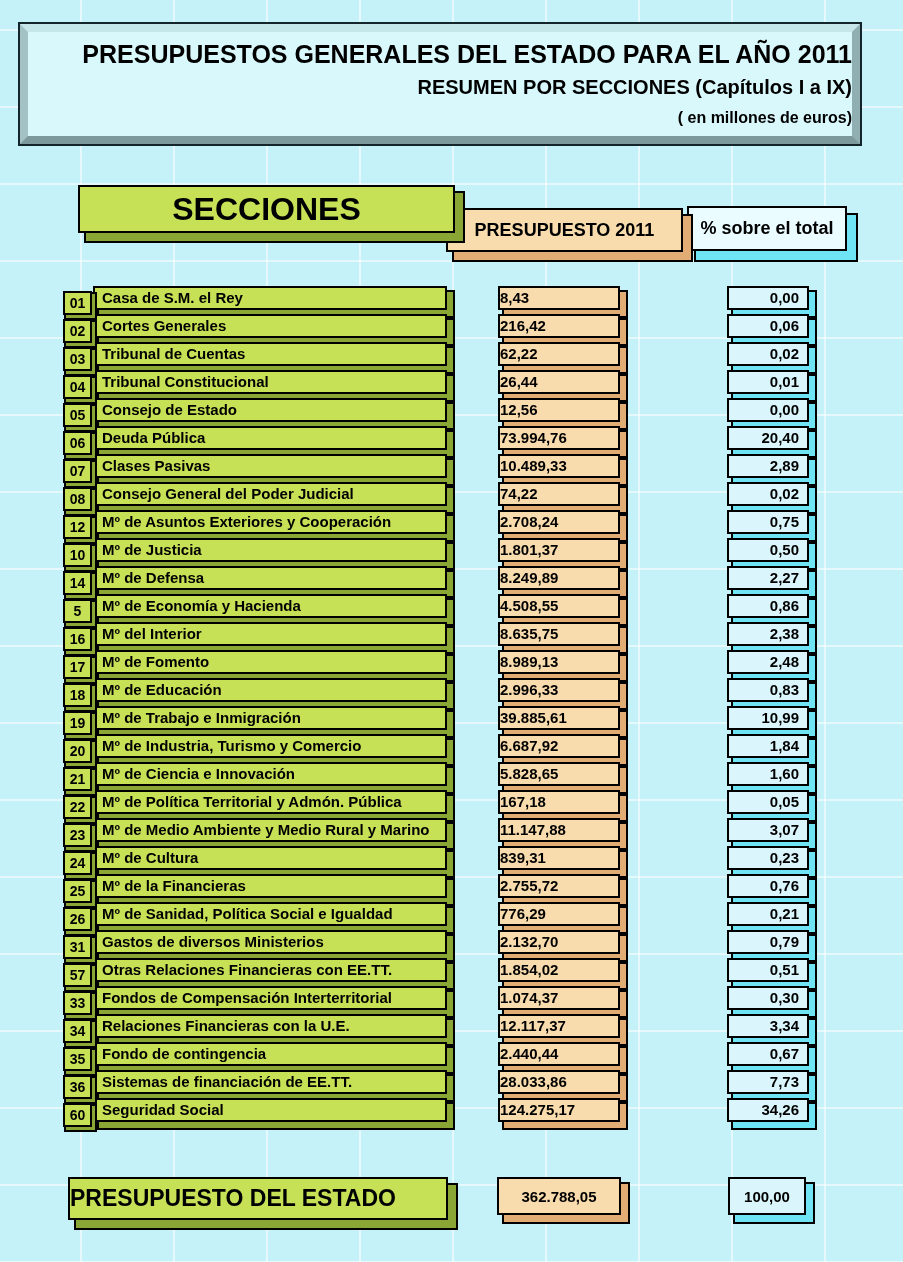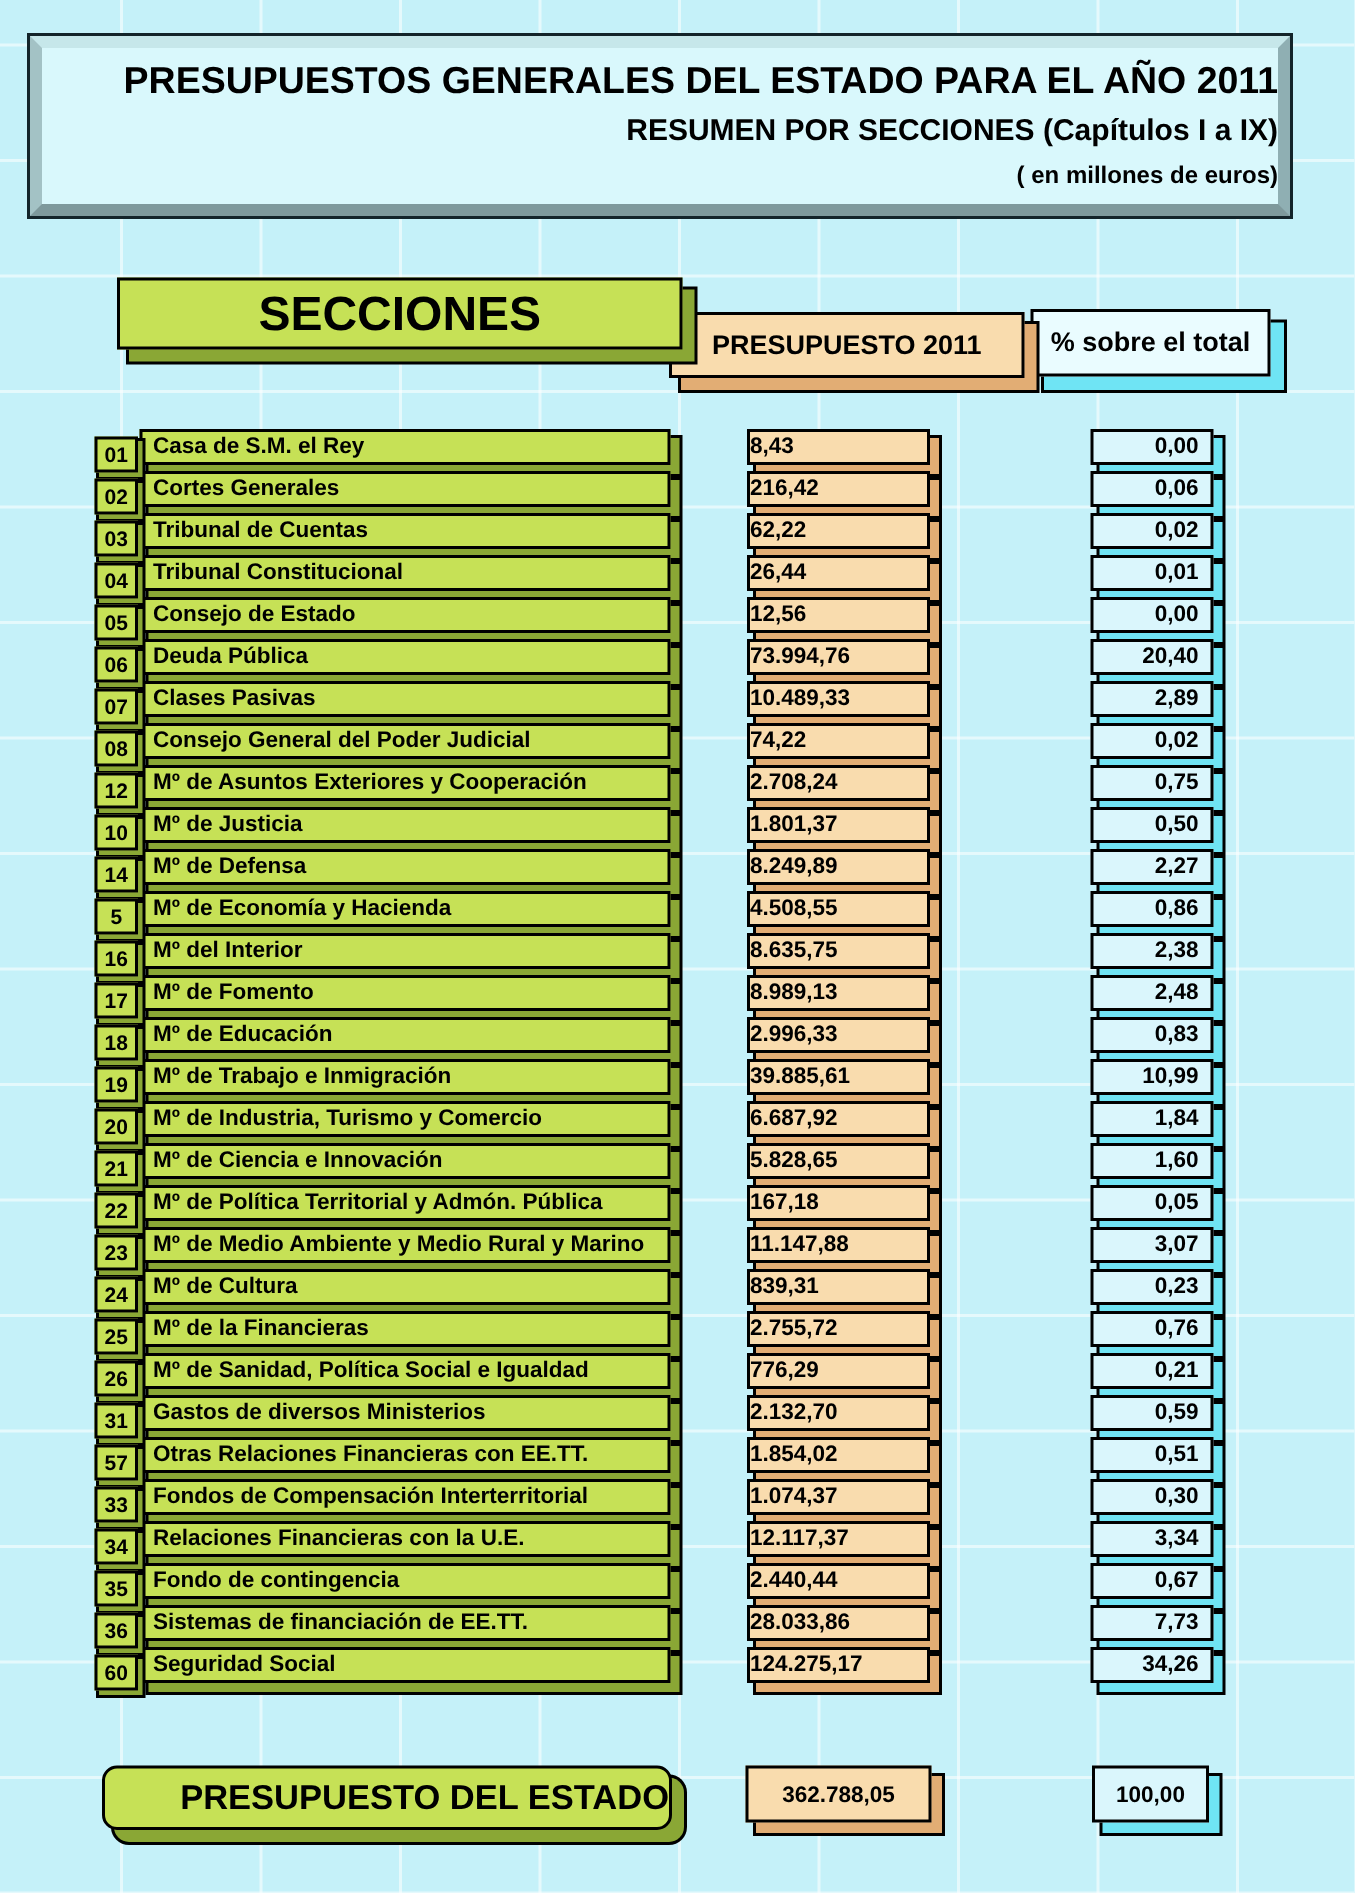--- a/index.html
+++ b/index.html
@@ -61,21 +61,21 @@
          text-align:center; font-size:14px; line-height:20px; z-index:2;}
   .bar{left:27px; top:0; width:354px; height:24px; --d:6px;
        font-size:15px; line-height:20px; padding-left:7px; white-space:nowrap;}
   .amount{left:432px; top:0; width:122px; height:24px; --d:6px;
           font-size:15px; line-height:20px; text-align:left; padding-right:8px;}
   .pct{left:661px; top:0; width:82px; height:24px; --d:6px;
        font-size:15px; line-height:20px; text-align:right; padding-right:8px;}
 
   
   .f-green{left:68px; top:1177px; width:380px; height:43px; --d:8px;
-           display:flex; align-items:center; justify-content:flex-end; font-size:23px;border-radius:10px;}
+           display:flex; align-items:center; justify-content:flex-start; font-size:23px;}
   .f-peach{left:497px; top:1177px; width:124px; height:38px; --d:7px;
            display:flex; align-items:center; justify-content:center; font-size:15px;}
   .f-cyan {left:728px; top:1177px; width:78px; height:38px; --d:7px;
            display:flex; align-items:center; justify-content:center; font-size:15px;}
 </style>
 </head>
 <body>
 
 <div id="page">
 
@@ -445,21 +445,21 @@
       <div class="box3d green3d badge">
         <span class="r-code">31</span>
       </div>
       <div class="box3d green3d bar">
         <span class="r-label">Gastos de diversos Ministerios</span>
       </div>
       <div class="box3d peach3d amount">
         <span class="r-amount">2.132,70</span>
       </div>
       <div class="box3d cyan3d pct">
-        <span class="r-pct">0,59</span>
+        <span class="r-pct">0,79</span>
       </div>
     </div>
 
     <div class="row">
       <div class="box3d green3d badge">
         <span class="r-code">57</span>
       </div>
       <div class="box3d green3d bar">
         <span class="r-label">Otras Relaciones Financieras con EE.TT.</span>
       </div>

